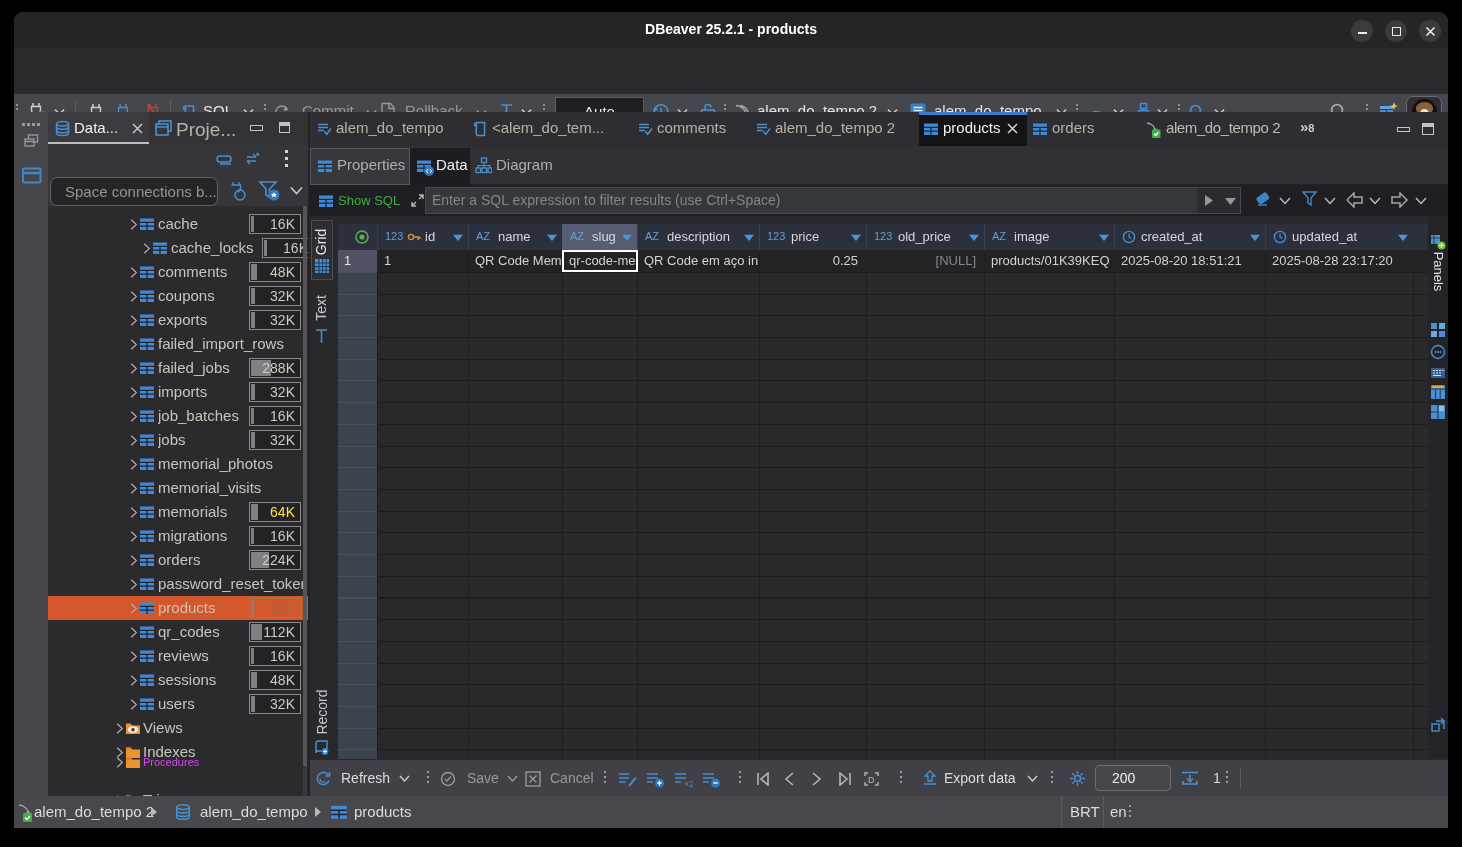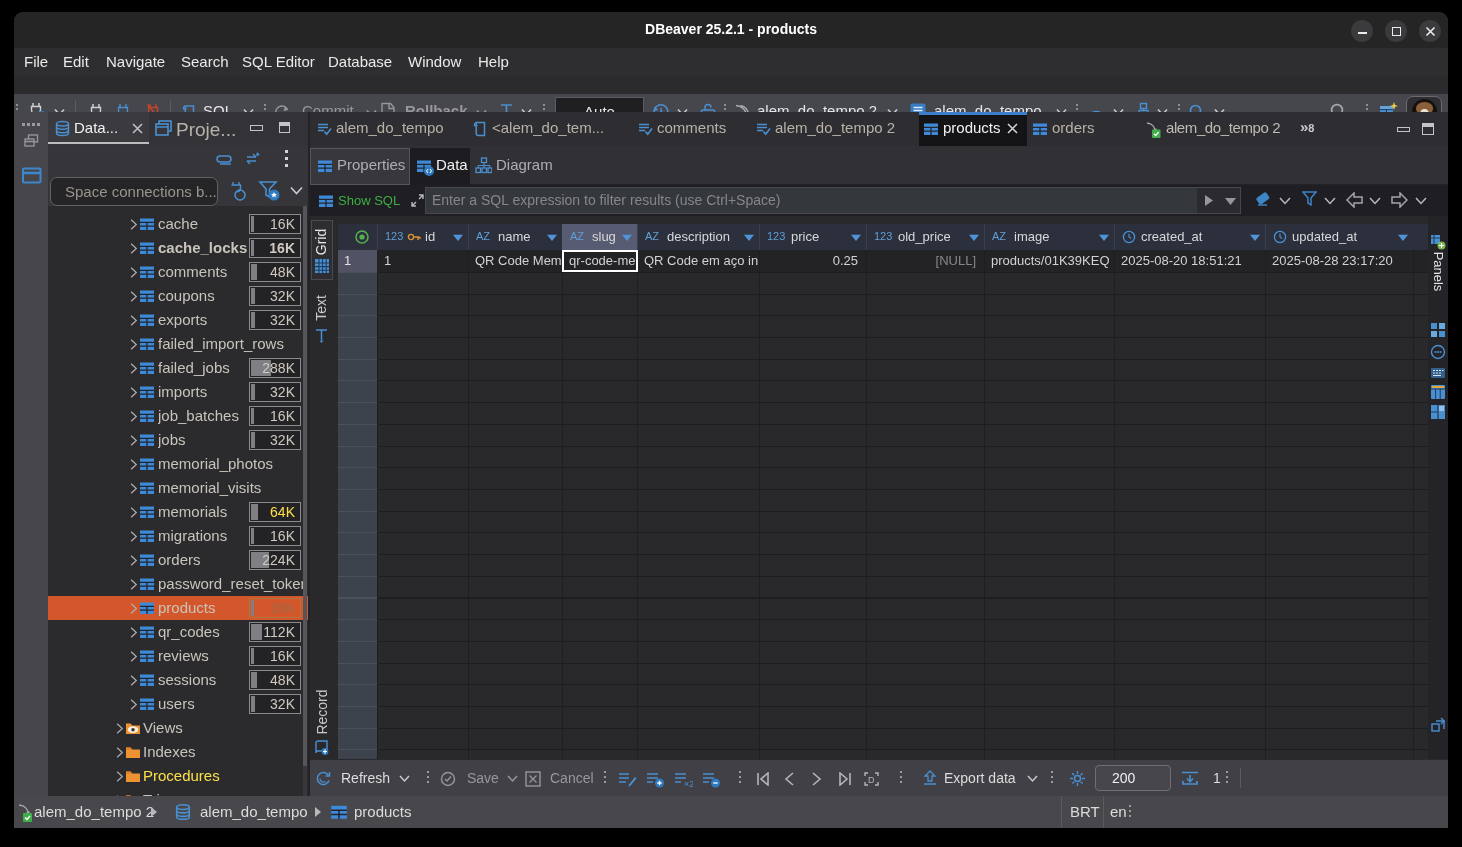--- a/index.html
+++ b/index.html
@@ -47,30 +47,20 @@
 <div class="abs" style="left:0;top:9px;width:100%;text-align:center;color:#ffffff;font-size:14px;font-weight:bold;">DBeaver 25.2.1 - products</div>
 <div class="abs" style="left:1337px;top:8px;width:22px;height:22px;border-radius:50%;background:#3b3b3d;"></div>
 <div class="abs" style="left:1371px;top:8px;width:22px;height:22px;border-radius:50%;background:#3b3b3d;"></div>
 <div class="abs" style="left:1405px;top:8px;width:22px;height:22px;border-radius:50%;background:#3b3b3d;"></div>
 <div class="abs" style="left:1344px;top:20px;width:9px;height:2px;background:#ececec;"></div>
 <div class="abs" style="left:1378px;top:15px;width:9px;height:9px;border:1.5px solid #ececec;"></div>
 <svg class="abs" style="left:1411px;top:14px" width="11" height="11">
         <path d="M1.5 1.5l8 8M9.5 1.5l-8 8" stroke="#ececec" stroke-width="1.6"></path>
       </svg>
 </div>
-<div class="abs" style="left:0;top:36px;width:1434px;height:28px;background:#2e2e30;color:#e9e9e9;font-size:15px;">
-<span class="tx" style="left:10px;top:5px;">File</span>
-<span class="tx" style="left:49px;top:5px;">Edit</span>
-<span class="tx" style="left:92px;top:5px;">Navigate</span>
-<span class="tx" style="left:167px;top:5px;">Search</span>
-<span class="tx" style="left:228px;top:5px;">SQL Editor</span>
-<span class="tx" style="left:314px;top:5px;">Database</span>
-<span class="tx" style="left:394px;top:5px;">Window</span>
-<span class="tx" style="left:464px;top:5px;">Help</span>
-</div>
 <div class="abs" style="left:0;top:64px;width:1434px;height:36px;background:#46464d;border-bottom:5px solid #14b8a6;color:#dcdcdc;font-size:15px;margin-top:18px;">
 <div class="abs" style="left:2px;top:10px;width:2px;height:16px;background-image:repeating-linear-gradient(#8f8f94 0 2px,transparent 2px 4px);"></div>
 <svg class="abs" style="left:14px;top:8px" width="20" height="20">
         <path d="M5 1v3M11 1v3" stroke="#cfcfd3" stroke-width="1.5"></path>
         <path d="M3.5 4.5h9v3.2a4.5 4.5 0 0 1-9 0z" fill="none" stroke="#cfcfd3" stroke-width="1.4"></path>
         <path d="M8 12v4" stroke="#cfcfd3" stroke-width="1.5"></path>
         <circle cx="14" cy="14" r="5" fill="#2f7ac0"></circle>
         <path d="M14 11.4v5.2M11.4 14h5.2" stroke="#fff" stroke-width="1.5"></path>
       </svg>
 <svg class="abs" style="left:40px;top:14px" width="11" height="8">
@@ -110,21 +100,21 @@
         <path d="M9 13h6" stroke="#97979b" stroke-width="1.5"></path>
       </svg>
 <span class="tx" style="left:288px;top:8px;color:#97979b;">Commit</span>
 <svg class="abs" style="left:352px;top:15px" width="11" height="8">
         <path d="M1 1.5l4.5 5L10 1.5" fill="none" stroke="#97979b" stroke-width="1.6"></path>
       </svg>
 <svg class="abs" style="left:366px;top:8px" width="16" height="19">
         <path d="M2 1.5h8.5l3.5 4v12H2z" fill="none" stroke="#97979b" stroke-width="1.4"></path>
         <path d="M9 1.5v5h5" fill="none" stroke="#97979b" stroke-width="1.4"></path>
       </svg>
-<span class="tx" style="left:391px;top:8px;color:#97979b;font-weight:bold;">Rollback</span>
+<span class="tx" style="left:391px;top:8px;color:#97979b;">Rollback</span>
 <svg class="abs" style="left:462px;top:15px" width="11" height="8">
         <path d="M1 1.5l4.5 5L10 1.5" fill="none" stroke="#97979b" stroke-width="1.6"></path>
       </svg>
 <svg class="abs" style="left:486px;top:9px" width="14" height="17">
         <path d="M1 2h11M6.5 2v12" stroke="#4a8fd0" stroke-width="1.7"></path>
         <path d="M6.5 14l2.5-2.5" stroke="#4a8fd0" stroke-width="1.3"></path>
       </svg>
 <svg class="abs" style="left:507px;top:14px" width="11" height="8">
         <path d="M1 1.5l4.5 5L10 1.5" fill="none" stroke="#c9c9cd" stroke-width="1.6"></path>
       </svg>
@@ -264,21 +254,21 @@
             </svg>
 <svg class="abs" style="left:91px;top:4px" width="16" height="16">
               <use href="#tbl"></use>
             </svg>
 <span class="tx" style="left:110px;top:0;max-width:148px;overflow:hidden;display:inline-block;">cache</span>
 <div class="abs" style="left:201px;top:2px;width:52px;height:20px;border:1px solid #8a8a8e;background:#232326;">
 <div class="abs" style="left:1px;top:1px;width:3px;height:16px;background:#7f7f84;"></div>
 <div class="abs" style="right:5px;top:0;color:#cfc9c0;font-size:14px;line-height:18px;">16K</div>
 </div>
 </div>
-<div class="abs" style="left:0;top:30px;width:260px;height:24px;font-size:15px;color:#c9c4bb;line-height:24px;font-weight:bold;">
+<div class="abs" style="left:13px;top:30px;width:260px;height:24px;font-size:15px;color:#c9c4bb;line-height:24px;">
 <svg class="abs" style="left:78px;top:5px" width="15" height="15">
               <use href="#chevr"></use>
             </svg>
 <svg class="abs" style="left:91px;top:4px" width="16" height="16">
               <use href="#tbl"></use>
             </svg>
 <span class="tx" style="left:110px;top:0;max-width:148px;overflow:hidden;display:inline-block;">cache_locks</span>
 <div class="abs" style="left:201px;top:2px;width:52px;height:20px;border:1px solid #8a8a8e;background:#232326;">
 <div class="abs" style="left:1px;top:1px;width:3px;height:16px;background:#7f7f84;"></div>
 <div class="abs" style="right:5px;top:0;color:#cfc9c0;font-size:14px;line-height:18px;">16K</div>
@@ -526,21 +516,21 @@
 </div>
 <div class="abs" style="left:0;top:534px;width:260px;height:24px;font-size:15px;color:#c9c4bb;line-height:24px;">
 <svg class="abs" style="left:64px;top:5px" width="15" height="15">
               <use href="#chevr"></use>
             </svg>
 <svg class="abs" style="left:77px;top:4px" width="16" height="16">
               <use href="#fold"></use>
             </svg>
 <span class="tx" style="left:95px;top:0;max-width:163px;overflow:hidden;display:inline-block;">Indexes</span>
 </div>
-<div class="abs" style="left:0;top:558px;width:260px;height:24px;font-size:15px;color:#fde047;line-height:24px;">
+<div class="abs" style="left:0;top:544px;width:260px;height:24px;font-size:11px;color:#d946ef;line-height:24px;">
 <svg class="abs" style="left:64px;top:5px" width="15" height="15">
               <use href="#chevr"></use>
             </svg>
 <svg class="abs" style="left:77px;top:4px" width="16" height="16">
               <use href="#fold"></use>
             </svg>
 <span class="tx" style="left:95px;top:0;max-width:163px;overflow:hidden;display:inline-block;">Procedures</span>
 </div>
 <div class="abs" style="left:0;top:582px;width:260px;height:24px;font-size:15px;color:#c9c4bb;line-height:24px;">
 <svg class="abs" style="left:64px;top:5px" width="15" height="15">

